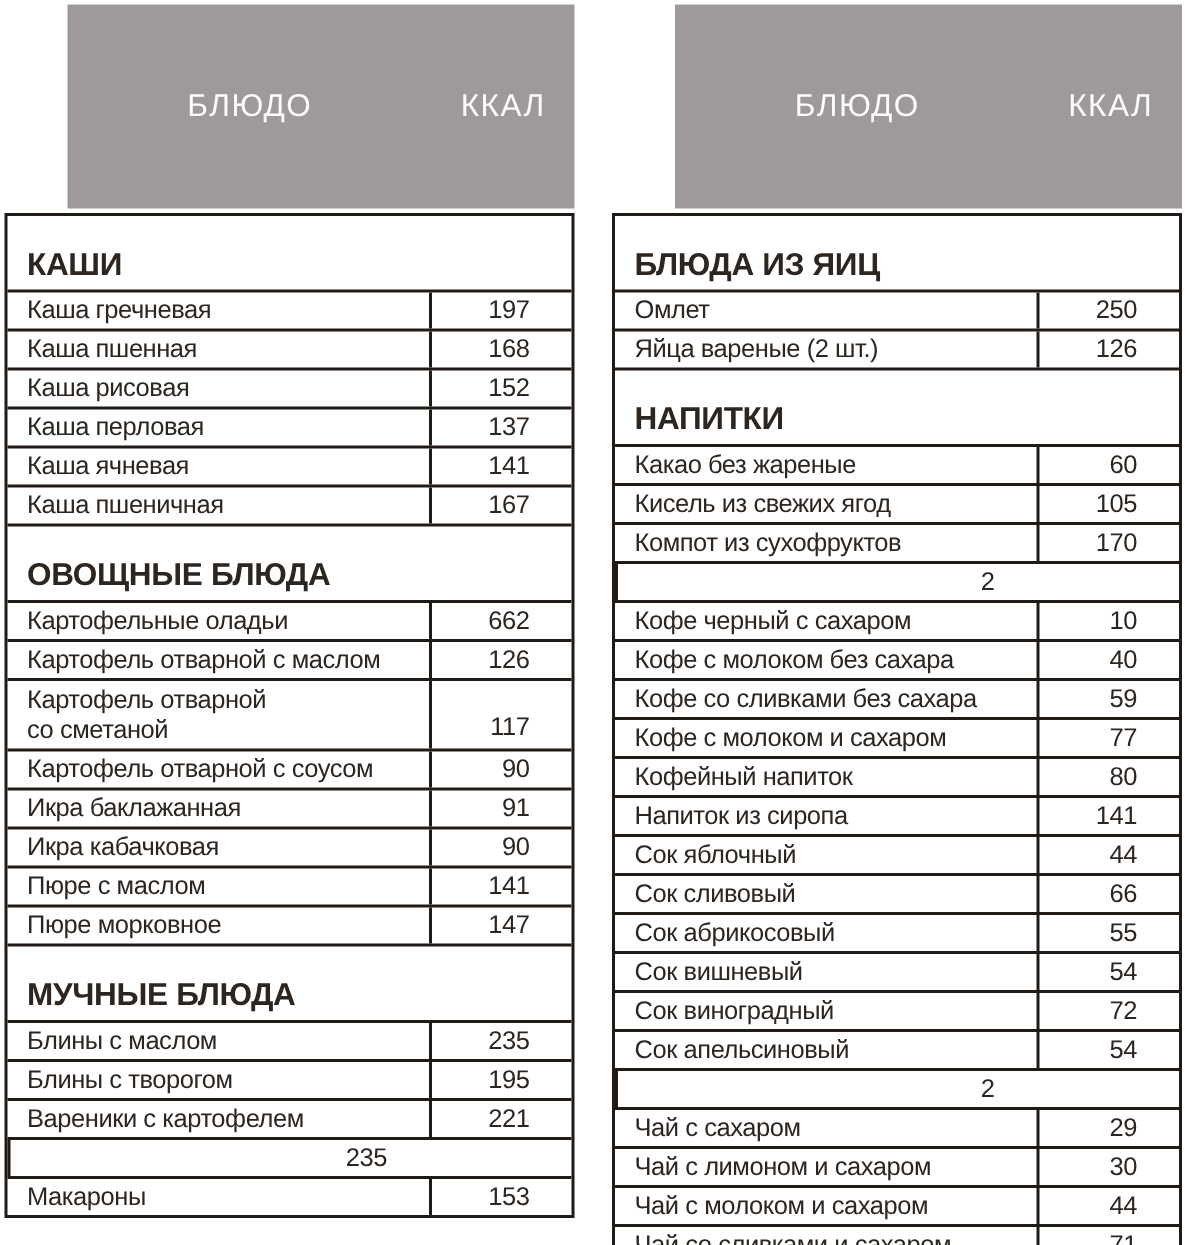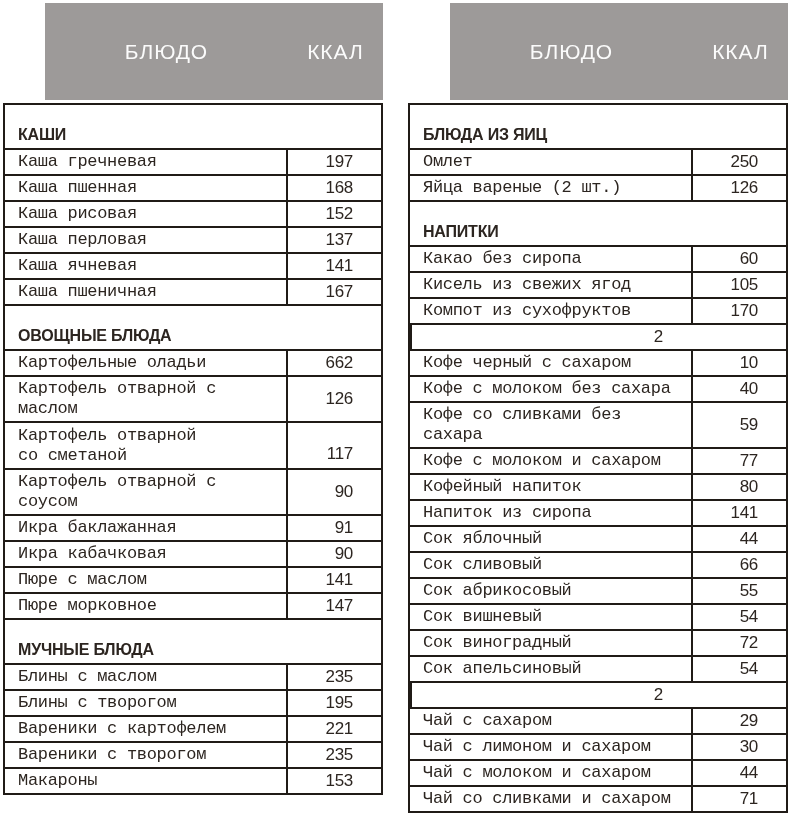--- a/index.html
+++ b/index.html
@@ -17,21 +17,21 @@
     padding: 3px 2px 0 3px;
     box-sizing: border-box;
     width: 790px;
   }
   .col {
     width: 380px;
     flex: 0 0 380px;
   }
   
   .band {
-    height: 97px;
+    height: 136px;
     background: var(--header-bg, #9d9a99);
     display: grid;
     grid-template-columns: 1fr 95px;
     align-items: center;
     margin-bottom: 3px;
     margin-left: 42px;
   }
   .band-cell {
     text-align: center;
     color: var(--header-text, #fbfbfb);
@@ -39,21 +39,21 @@
     letter-spacing: 1px;
     font-weight: 400;
   }
   
   .table {
     border: 2px solid var(--border, #201b17);
     color: var(--text, #2c2520);
   }
   .section-title {
     padding: 21px 13px 4px 13px;
-    font-size: 16px;
+    font-size: 21px;
     font-weight: 700;
     letter-spacing: -0.2px;
     border-bottom: 2px solid var(--border, #201b17);
   }
   .row {
     display: grid;
     grid-template-columns: 1fr 95px;
     border-bottom: 2px solid var(--border, #201b17);
     min-height: 24px;
   }
@@ -63,21 +63,20 @@
   .cell {
     display: flex;
     align-items: center;
     font-size: 17px;
     letter-spacing: -0.3px;
     line-height: 20px;
   }
   .cell.name {
     padding: 2px 6px 2px 13px;
     white-space: pre-line;
-    font-family: Liberation Mono, monospace;
   }
   .cell.kcal {
     border-left: 2px solid var(--border, #201b17);
     justify-content: flex-end;
     padding-right: 28px;
   }
   .row.two-line {
     min-height: 45px;
   }
   .row.two-line .cell.kcal {
@@ -162,21 +161,20 @@
         </div>
         <div class="row">
           <div class="cell name">Блины с творогом</div>
           <div class="cell kcal">195</div>
         </div>
         <div class="row">
           <div class="cell name">Вареники с картофелем</div>
           <div class="cell kcal">221</div>
         </div>
         <div class="row">
-          <div class="cell name">Вареники с творогом</div>
           <div class="cell kcal">235</div>
         </div>
         <div class="row">
           <div class="cell name">Макароны</div>
           <div class="cell kcal">153</div>
         </div>
       </div>
   </div>
 
   <div class="col">
@@ -189,21 +187,21 @@
         <div class="row">
           <div class="cell name">Омлет</div>
           <div class="cell kcal">250</div>
         </div>
         <div class="row">
           <div class="cell name">Яйца вареные (2 шт.)</div>
           <div class="cell kcal">126</div>
         </div>
         <div class="section-title">НАПИТКИ</div>
         <div class="row">
-          <div class="cell name">Какао без сиропа</div>
+          <div class="cell name">Какао без жареные</div>
           <div class="cell kcal">60</div>
         </div>
         <div class="row">
           <div class="cell name">Кисель из свежих ягод</div>
           <div class="cell kcal">105</div>
         </div>
         <div class="row">
           <div class="cell name">Компот из сухофруктов</div>
           <div class="cell kcal">170</div>
         </div>

